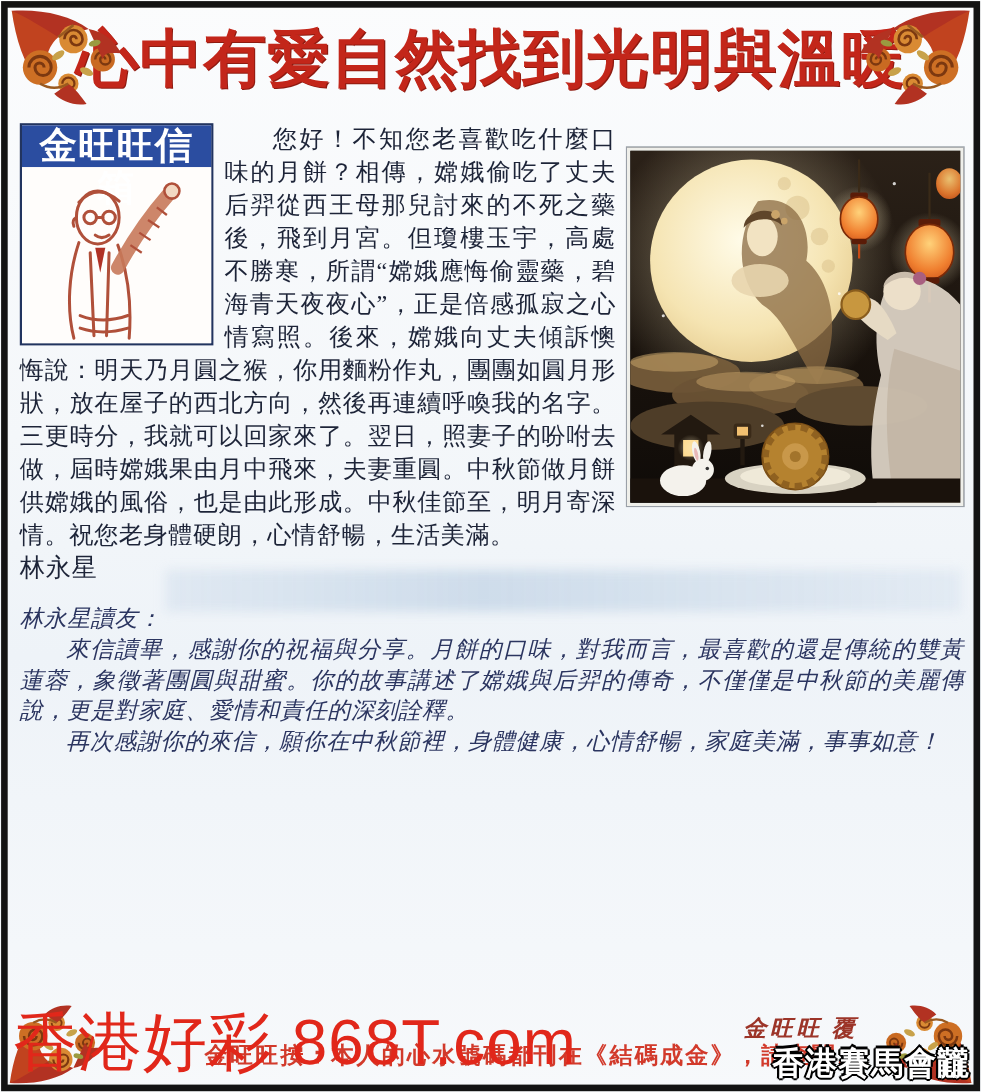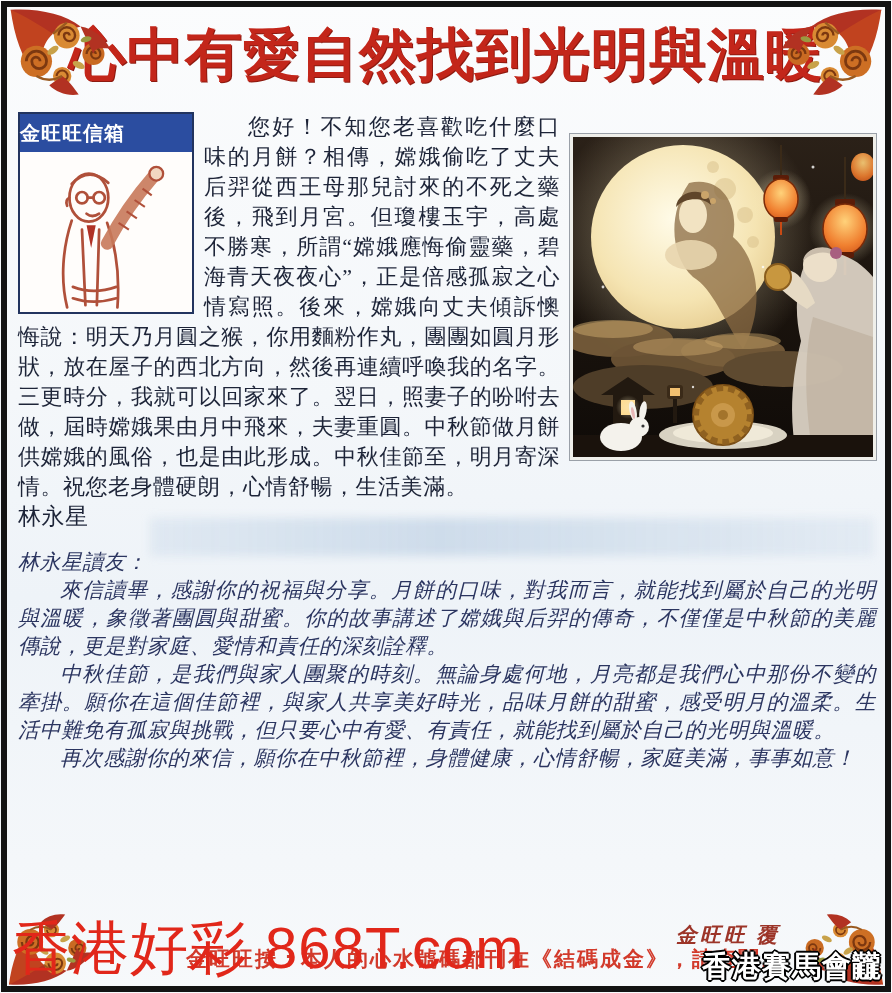--- a/index.html
+++ b/index.html
@@ -40,22 +40,22 @@
   .mailbox{
     float:left;width:172px;
     border:2px solid #22345f;
     background:#fff;
     margin:0 10px 6px 0;
   }
   .mailbox-title{
     background:#2b4da0;
     color:#fff;
     font-family:"Liberation Sans","DejaVu Sans",sans-serif;
-    font-weight:bold;font-size:20px;
-    text-align:left;line-height:38px;height:38px;
+    font-weight:bold;font-size:34px;
+    text-align:center;line-height:38px;height:38px;
     letter-spacing:1px;
   }
   .mailbox-art{display:block;width:172px;height:160px;background:#fffdfb;}
   
   .artwork{
     float:right;
     width:300px;height:320px;
     border:3px solid #efefea;
     outline:1px solid #9aa0a8;
     margin:22px 0 8px 10px;
@@ -302,22 +302,21 @@
       </svg>
     </div>
 
     <div class="letter">
       <p class="indent">您好！不知您老喜歡吃什麼口味的月餅？相傳，嫦娥偷吃了丈夫后羿從西王母那兒討來的不死之藥後，飛到月宮。但瓊樓玉宇，高處不勝寒，所謂“嫦娥應悔偷靈藥，碧海青天夜夜心”，正是倍感孤寂之心情寫照。後來，嫦娥向丈夫傾訴懊悔說：明天乃月圓之猴，你用麵粉作丸，團團如圓月形狀，放在屋子的西北方向，然後再連續呼喚我的名字。三更時分，我就可以回家來了。翌日，照妻子的吩咐去做，屆時嫦娥果由月中飛來，夫妻重圓。中秋節做月餅供嫦娥的風俗，也是由此形成。中秋佳節至，明月寄深情。祝您老身體硬朗，心情舒暢，生活美滿。</p>
       <div class="sig-right">林永星</div>
     </div>
 
     <div class="reply">
       <p class="salutation">林永星讀友：</p>
-      <p class="indent">來信讀畢，感謝你的祝福與分享。月餅的口味，對我而言，就能找到屬於自己的光明與溫暖，象徵著團圓與甜蜜。你的故事講述了嫦娥與后羿的傳奇，不僅僅是中秋節的美麗傳說，更是對家庭、愛情和責任的深刻詮釋。</p>
-      <p class="indent">中秋佳節，是我們與家人團聚的時刻。無論身處何地，月亮都是我們心中那份不變的牽掛。願你在這個佳節裡，與家人共享美好時光，品味月餅的甜蜜，感受明月的溫柔。生活中難免有孤寂與挑戰，但只要心中有愛、有責任，就能找到屬於自己的光明與溫暖。</p>
+      <p class="indent">來信讀畢，感謝你的祝福與分享。月餅的口味，對我而言，最喜歡的還是傳統的雙黃蓮蓉，象徵著團圓與甜蜜。你的故事講述了嫦娥與后羿的傳奇，不僅僅是中秋節的美麗傳說，更是對家庭、愛情和責任的深刻詮釋。</p>
       <p class="indent">再次感謝你的來信，願你在中秋節裡，身體健康，心情舒暢，家庭美滿，事事如意！</p>
     </div>
   </div>
 
   <div class="bottom">
     <div class="bottom-note">金旺旺按：本人的心水號碼都刊在《結碼成金》，請查閱。</div>
     <div class="reply-sig">金旺旺 覆</div>
     <div class="watermark">香港好彩 868T.com</div>
     <div class="brand">香港賽馬會龖</div>
     <svg class="orn bl">

